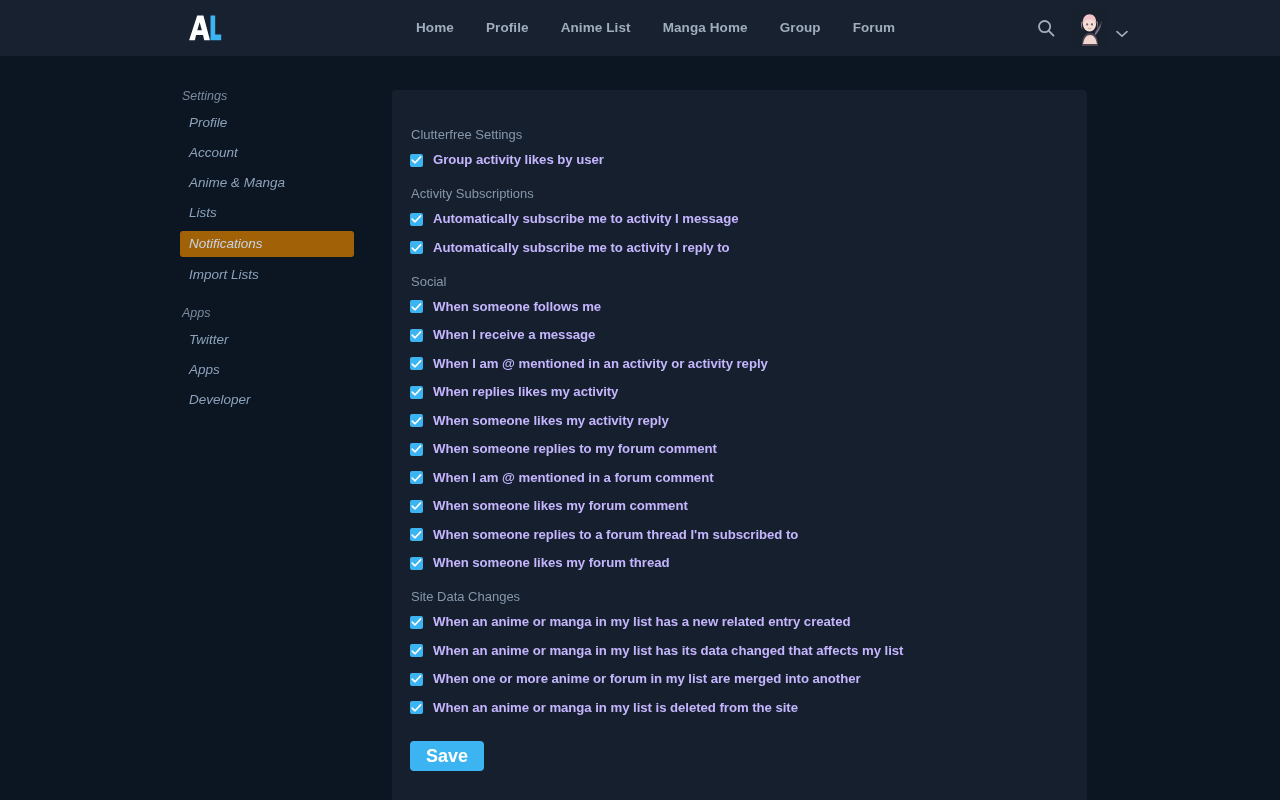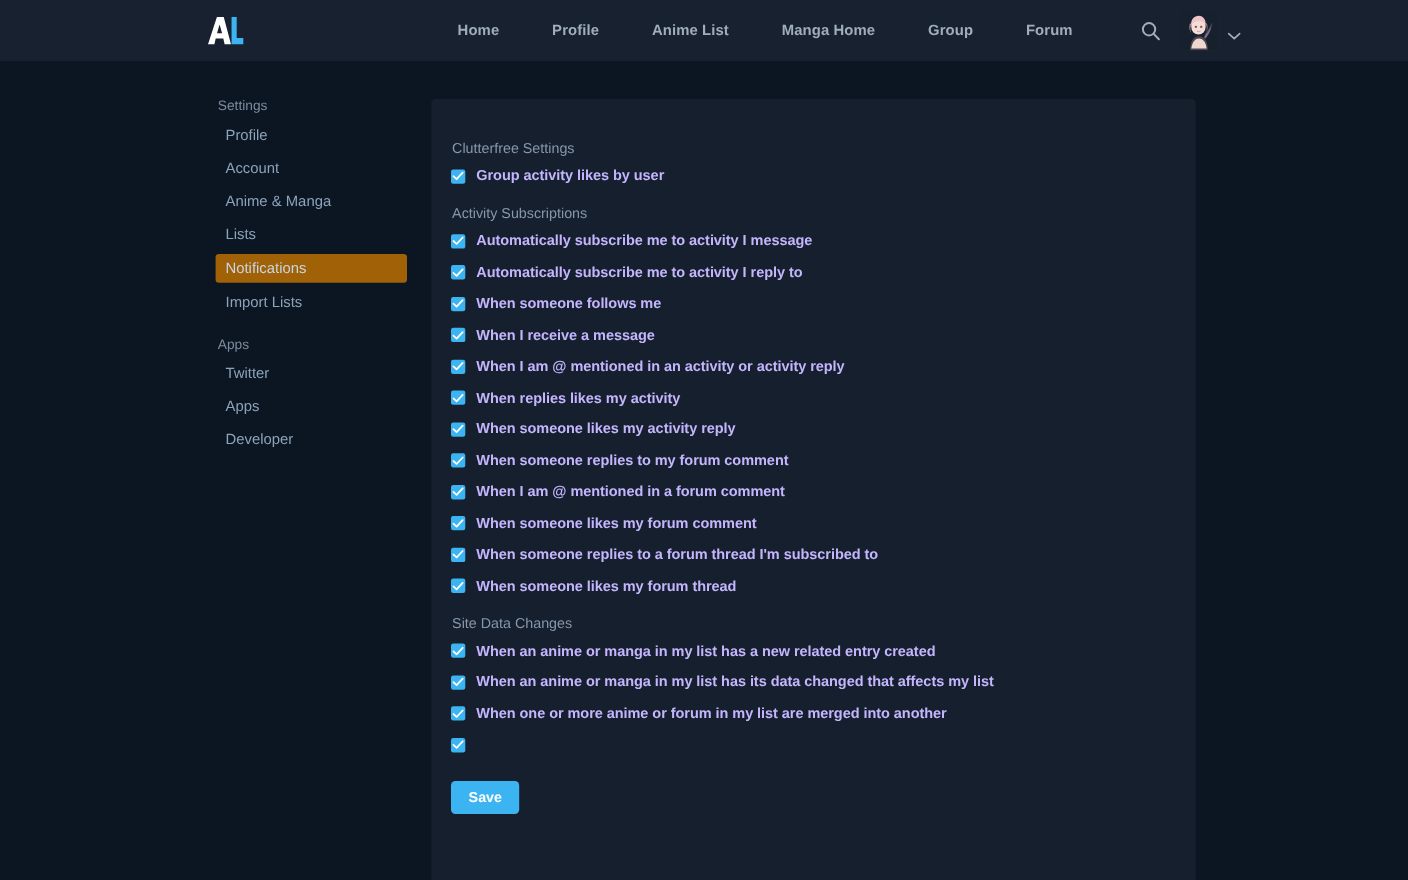--- a/index.html
+++ b/index.html
@@ -32,21 +32,21 @@
   }
   .logo svg { display: block; }
 
   .main-nav {
     position: absolute;
     left: 400px;
     top: 0;
     height: 56px;
     display: flex;
     align-items: center;
-    gap: 16px;
+    gap: 0px;
   }
   .nav-link {
     color: #9fadbd;
     font-size: 13.5px;
     font-weight: 600;
     text-decoration: none;
     padding: 0 16px;
     line-height: 56px;
     white-space: nowrap;
     letter-spacing: 0.1px;
@@ -93,23 +93,24 @@
     position: absolute;
     top: 56px; left: 0;
     width: 1280px;
     height: 744px;
     background: #0b1622;
   }
 
   
   .sidebar {
     position: absolute;
-    left: 196px;
+    left: 180px;
     top: 32px;
     width: 174px;
+    font-style: italic;
   }
   .side-group-title {
     color: #7b8a9e;
     font-size: 12.5px;
     font-weight: 400;
     padding: 0 0 0 2px;
     margin-bottom: 7px;
     line-height: 16px;
   }
   .side-item {
@@ -191,21 +192,21 @@
     white-space: nowrap;
     letter-spacing: -0.05px;
   }
 
   .save-wrap { margin-top: 22px; }
   .save-btn {
     display: inline-block;
     background: #3db4f2;
     color: #ffffff;
     font-family: "Liberation Sans", sans-serif;
-    font-size: 13px;
+    font-size: 18px;
     font-weight: bold;
     border: none;
     border-radius: 4px;
     padding: 0 16px;
     height: 30px;
     line-height: 30px;
     cursor: pointer;
   }
 </style>
 </head>
@@ -310,20 +311,21 @@
         <span class="checkbox">
           <svg width="11" height="10" viewBox="0 0 11 10" xmlns="http://www.w3.org/2000/svg">
               <path d="M1.2 5.1 L4.1 7.8 L9.6 1.9" fill="none" stroke="#ffffff" stroke-width="1.6" stroke-linecap="round" stroke-linejoin="round"></path>
             </svg>
         </span>
         <span class="check-label">Automatically subscribe me to activity I reply to</span>
       </label>
     </section>
 
     <section class="section">
+      <h2 class="section-title">Social</h2>
       <label class="check-row">
         <span class="checkbox">
           <svg width="11" height="10" viewBox="0 0 11 10" xmlns="http://www.w3.org/2000/svg">
               <path d="M1.2 5.1 L4.1 7.8 L9.6 1.9" fill="none" stroke="#ffffff" stroke-width="1.6" stroke-linecap="round" stroke-linejoin="round"></path>
             </svg>
         </span>
         <span class="check-label">When someone follows me</span>
       </label>
       <label class="check-row">
         <span class="checkbox">
@@ -424,20 +426,21 @@
             </svg>
         </span>
         <span class="check-label">When one or more anime or forum in my list are merged into another</span>
       </label>
       <label class="check-row">
         <span class="checkbox">
           <svg width="11" height="10" viewBox="0 0 11 10" xmlns="http://www.w3.org/2000/svg">
               <path d="M1.2 5.1 L4.1 7.8 L9.6 1.9" fill="none" stroke="#ffffff" stroke-width="1.6" stroke-linecap="round" stroke-linejoin="round"></path>
             </svg>
         </span>
+        <span class="check-label">When an anime or manga in my list is deleted from the site</span>
       </label>
     </section>
 
     <div class="save-wrap">
       <button class="save-btn">Save</button>
     </div>
 
   </main>
 </div>
 

